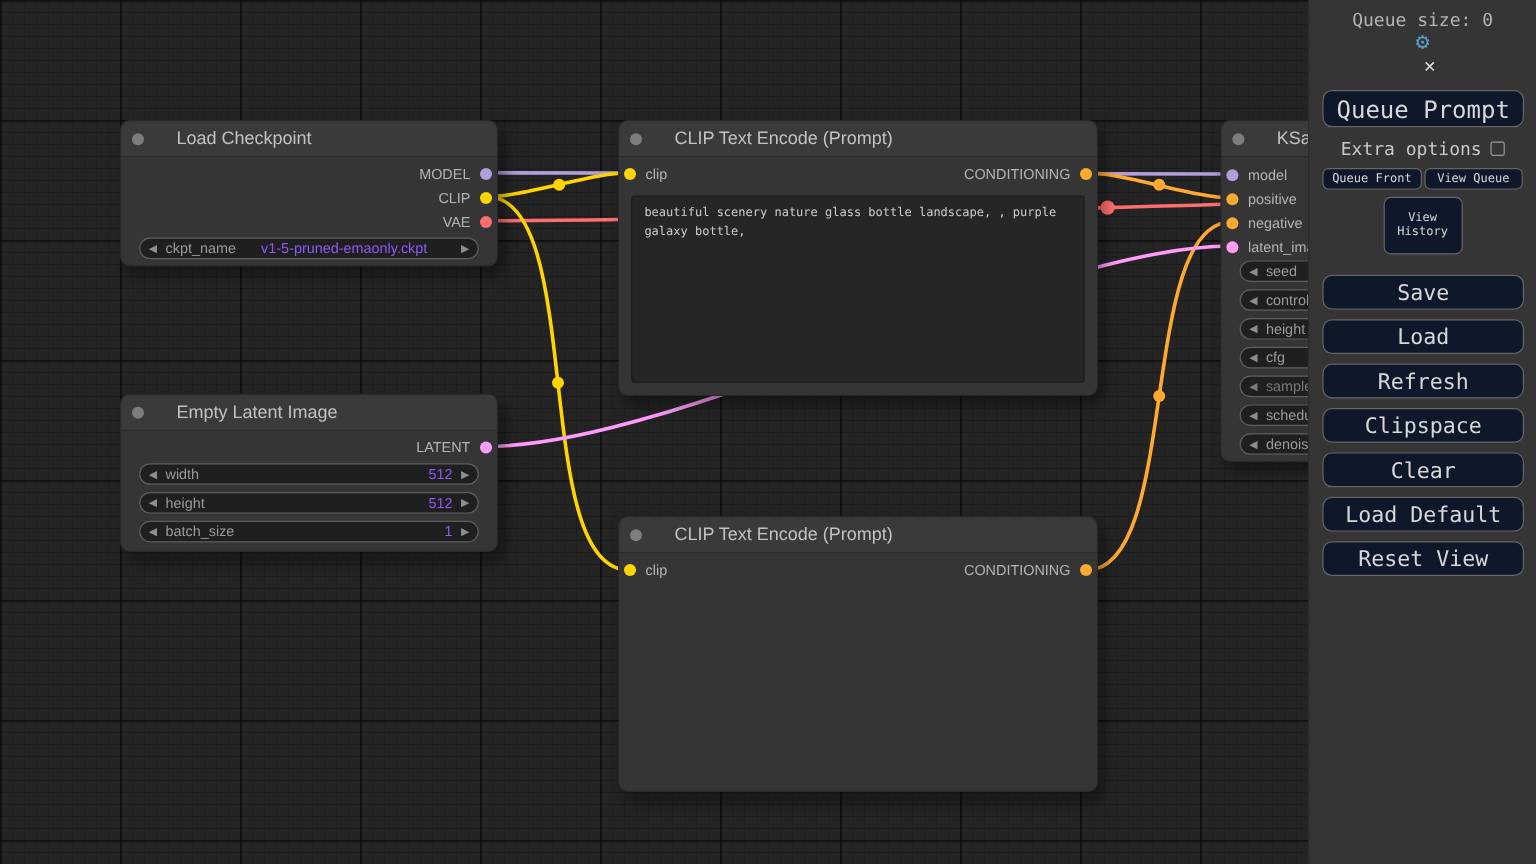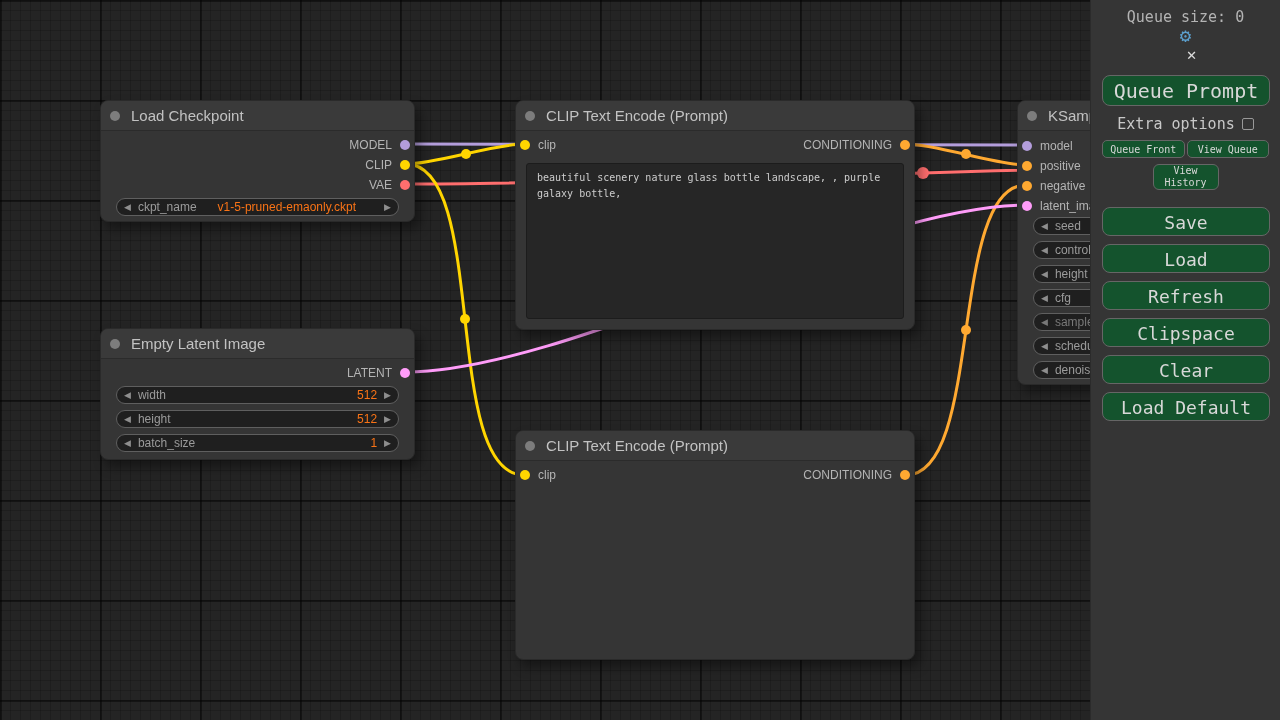--- a/index.html
+++ b/index.html
@@ -16,66 +16,66 @@
       linear-gradient(to bottom, rgba(0,0,0,.18) 1px, transparent 1px);
     background-size:100px 100px,100px 100px,10px 10px,10px 10px;}
 
   
   #wires{position:absolute;left:0;top:0;z-index:1;}
   #wires path{fill:none;stroke-width:3;stroke-linecap:round;}
 
   
   .node{position:absolute;z-index:2;background:#353535;border:1px solid #2a2a2a;
         border-radius:8px;box-shadow:5px 7px 12px rgba(0,0,0,.4);box-sizing:border-box;}
-  .node-title{height:30px;line-height:30px;padding-left:30px;color:#c2c2c2;font-size:15px;
+  .node-title{height:30px;line-height:30px;padding-left:46px;color:#c2c2c2;font-size:15px;
         background:#3a3a3a;border-radius:7px 7px 0 0;position:relative;
         border-bottom:1px solid rgba(0,0,0,.25);box-sizing:border-box;white-space:nowrap;overflow:hidden;}
   .title-dot{position:absolute;left:9px;top:10px;width:10px;height:10px;border-radius:50%;
         background:#7d7d7d;}
   .srow{position:absolute;height:20px;line-height:20px;font-size:12px;color:#b4b4b4;
         left:0;right:0;white-space:nowrap;}
   .srow .lab-in{position:absolute;left:22px;}
   .srow .lab-out{position:absolute;right:22px;}
   .slot-dot{position:absolute;top:5px;width:10px;height:10px;border-radius:50%;}
   .slot-dot.in{left:4px;} .slot-dot.out{right:4px;}
   .d-model{background:#B39DDB}.d-clip{background:#FFD500}.d-vae{background:#FF6E6E}
   .d-cond{background:#FFA931}.d-latent{background:#FF9CF9}
 
   .widget{position:absolute;left:15px;right:15px;height:18px;background:#1f1f1f;
         border:1px solid #5f5f5f;border-radius:10px;font-size:12px;color:#a9a9a9;
         display:flex;align-items:center;overflow:hidden;box-sizing:border-box;}
   .w-arrow{color:#8e8e8e;font-size:9px;padding:0 7px;flex:0 0 auto;line-height:16px;}
   .w-label{color:#9b9b9b;white-space:nowrap;}
-  .w-value{margin-left:auto;color:#f97316;white-space:nowrap;}
+  .w-value{margin-left:auto;color:#8b5cf6;white-space:nowrap;}
   .w-value.center{margin:0 auto;}
   .widget.dim .w-label,.widget.dim .w-arrow{color:#787878;}
 
   .prompt-text{position:absolute;left:10px;right:10px;top:62px;height:156px;display:block;
         background:#262626;border:1px solid #1c1c1c;border-radius:3px;resize:none;
         color:#cdcdcd;font-family:"DejaVu Sans Mono",monospace;font-size:10px;line-height:16px;
         padding:6px 10px;box-sizing:border-box;outline:none;}
 
   
   #menu{position:absolute;left:1090px;top:0;width:190px;height:720px;z-index:10;
         background:#353535;border-left:1px solid #2b2b2b;box-sizing:border-box;
         font-family:"DejaVu Sans Mono",monospace;color:#c8c8c8;}
   .queue-row{display:flex;align-items:center;padding:8px 12px 2px 12px;font-size:15px;color:#b4b4b4;flex-direction:column;}
   .queue-row .spacer{flex:1;}
   .gear{color:#5b9ecb;font-size:19px;line-height:19px;cursor:pointer;}
   .close-x{color:#dcdcdc;font-size:16px;margin-left:12px;cursor:pointer;}
-  .btn{display:block;background:#14532d;border:1px solid #666;border-radius:8px;color:#d8d8d8;
+  .btn{display:block;background:#0f172a;border:1px solid #666;border-radius:8px;color:#d8d8d8;
         font-family:inherit;text-align:center;cursor:pointer;box-sizing:border-box;}
   #queue-prompt{margin:9px 11px 0 11px;width:168px;height:31px;line-height:29px;font-size:20px;}
   .extra-row{display:flex;align-items:center;justify-content:center;margin-top:9px;font-size:15px;color:#c8c8c8;}
   .extra-row input{appearance:none;-webkit-appearance:none;width:12px;height:12px;margin:0 0 0 7px;
         border:1px solid #999;border-radius:2px;background:transparent;cursor:pointer;}
   .small-btn-row{display:flex;gap:2px;margin:7px 11px 0 11px;}
   .small-btn-row .btn{flex:1;height:18px;line-height:16px;font-size:10px;border-radius:5px;}
   #view-history{margin:6px auto 0 auto;width:66px;font-size:10px;line-height:12px;
-        padding:0 6px;border-radius:6px;}
+        padding:11px 6px;border-radius:6px;}
   .menu-btns{margin-top:17px;}
   .menu-btns .btn{margin:0 11px 8px 11px;width:168px;height:29px;line-height:27px;font-size:18px;}
 </style>
 </head>
 <body>
 
 <div id="graph-canvas">
 
   <svg id="wires" width="1280" height="720">
     <path d="M406 144 C561 144 871 145 1026 145" stroke="#B39DDB"></path>
@@ -242,14 +242,15 @@
     <button class="btn">View Queue</button>
   </div>
   <button class="btn" id="view-history">View History</button>
   <div class="menu-btns">
     <button class="btn">Save</button>
     <button class="btn">Load</button>
     <button class="btn">Refresh</button>
     <button class="btn">Clipspace</button>
     <button class="btn">Clear</button>
     <button class="btn">Load Default</button>
+    <button class="btn">Reset View</button>
   </div>
 </div>
 
 </body></html>

